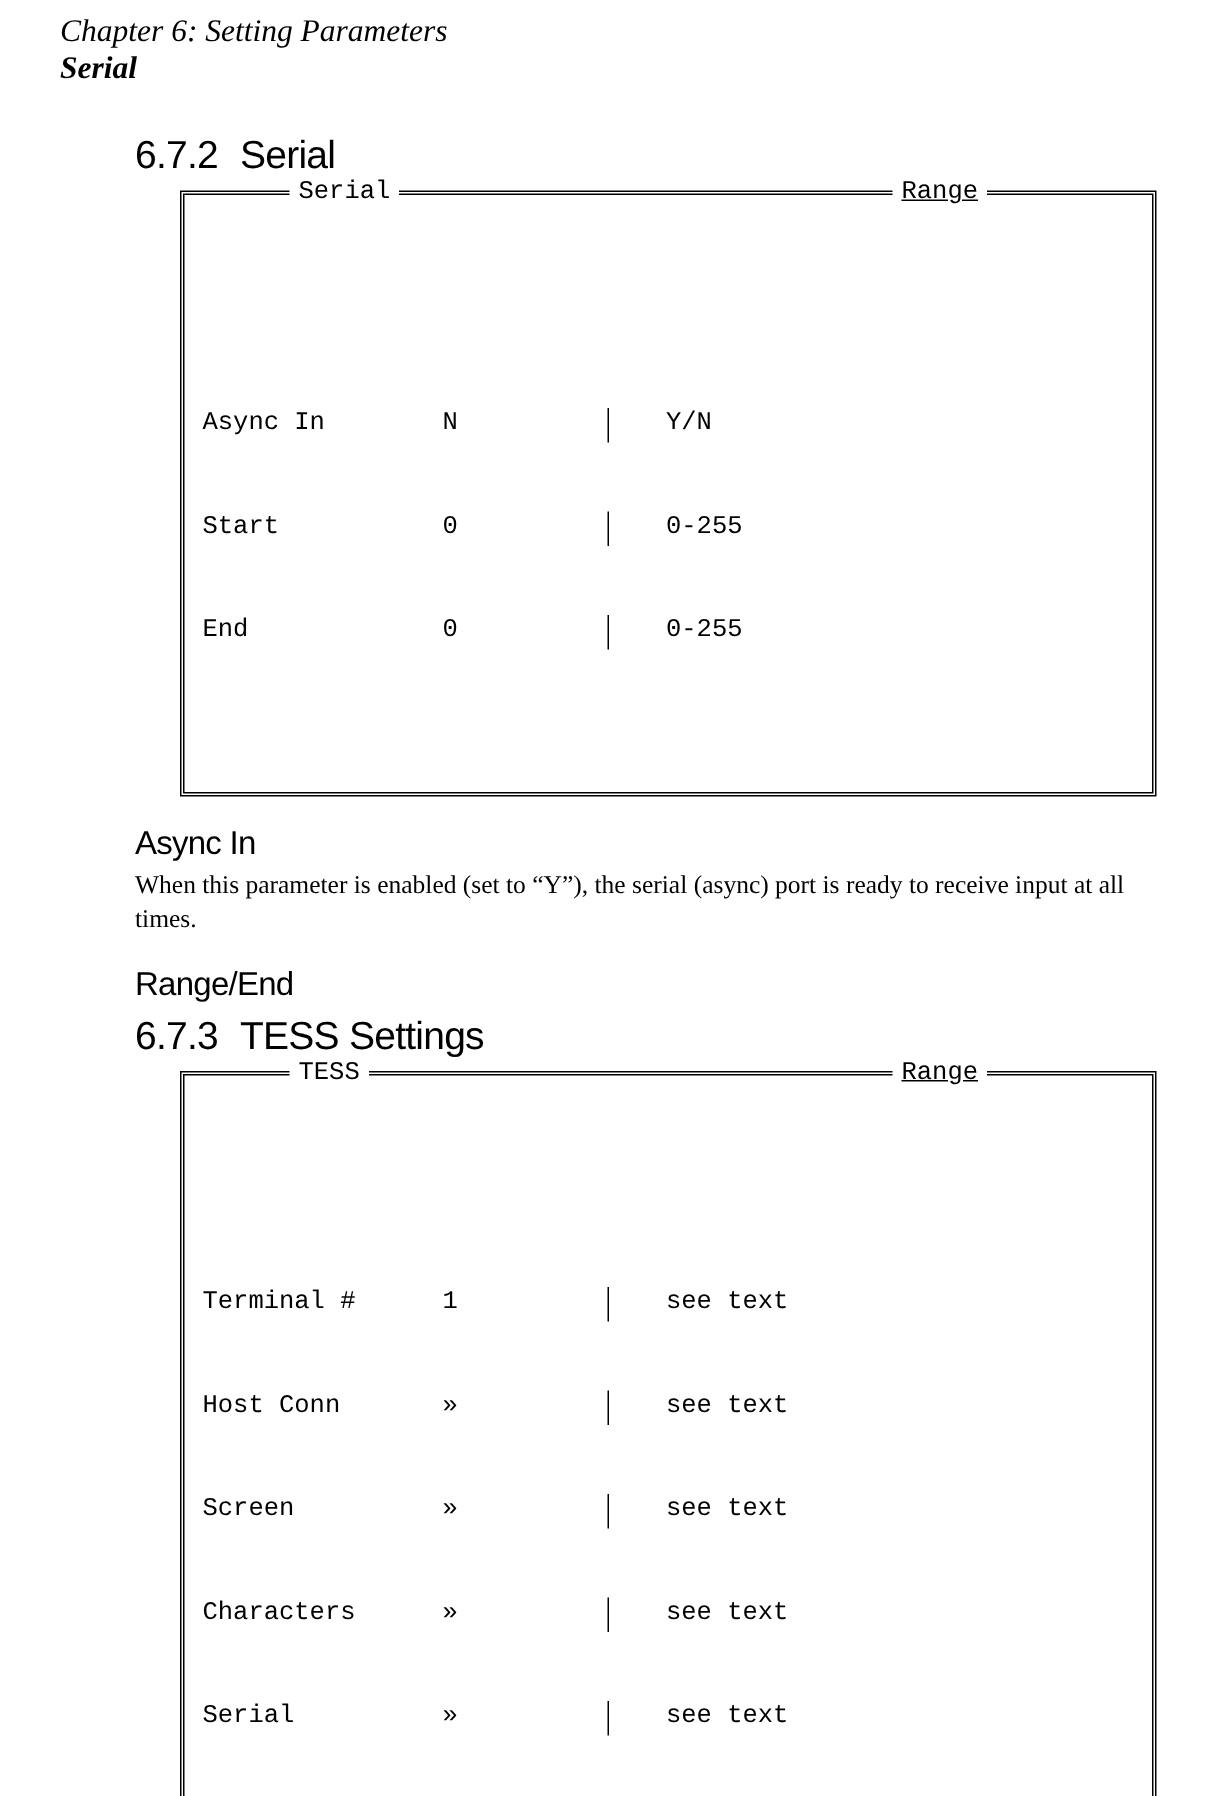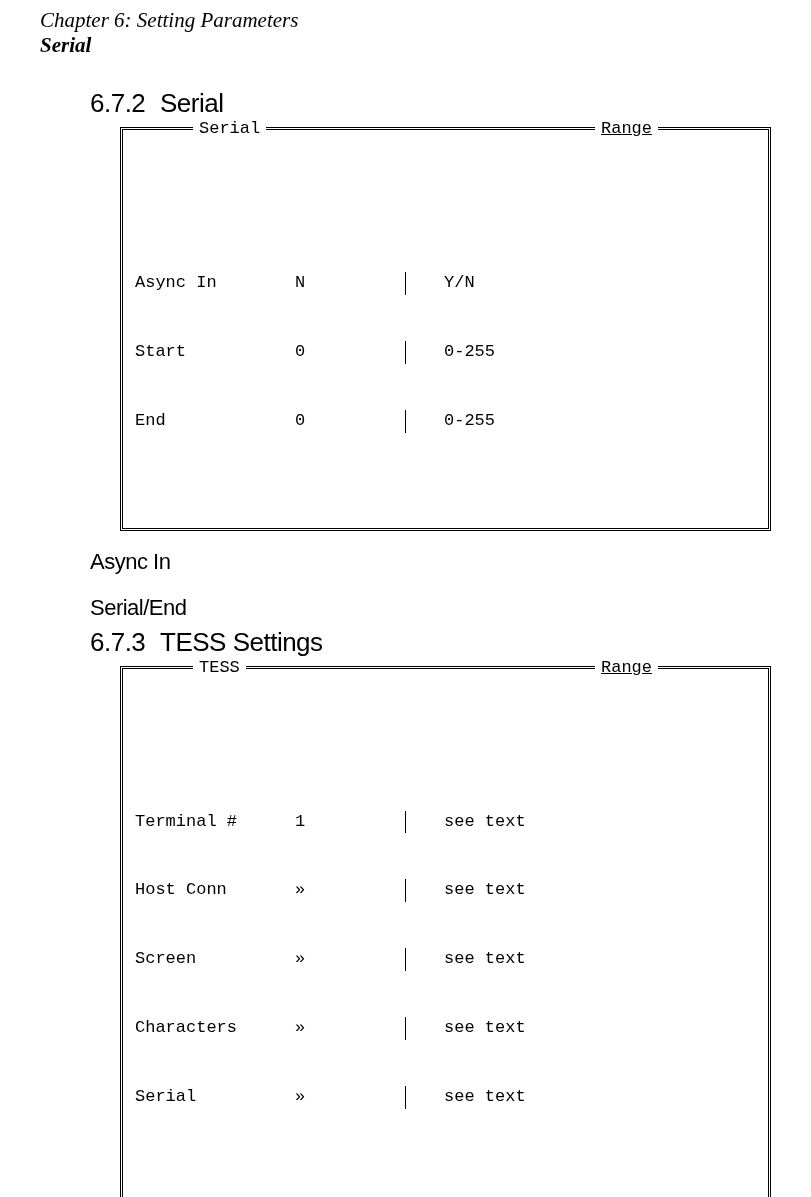--- a/index.html
+++ b/index.html
@@ -114,22 +114,23 @@
             <span class="col1">Start</span><span class="col2">0</span><span class="col3 vline">0-255</span>
           </div>
           <div class="box-row">
             <span class="col1">End</span><span class="col2">0</span><span class="col3 vline">0-255</span>
           </div>
         </div>
       </div>
     </div>
 
     <h3 class="sub-heading">Async In</h3>
+    <p class="body">When this parameter is enabled (set to “Y”), the serial (async) port is ready to receive input at all times.</p>
 
-    <h3 class="sub-heading">Serial/End</h3>
+    <h3 class="sub-heading">Range/End</h3>
 
     <h2 class="num-heading">
       <span class="num">6.7.3</span><span>TESS Settings</span>
     </h2>
 
     <div class="param-box">
       <div class="box-outer">
         <span class="box-label left">TESS</span>
         <span class="box-label right">Range</span>
         <div>

